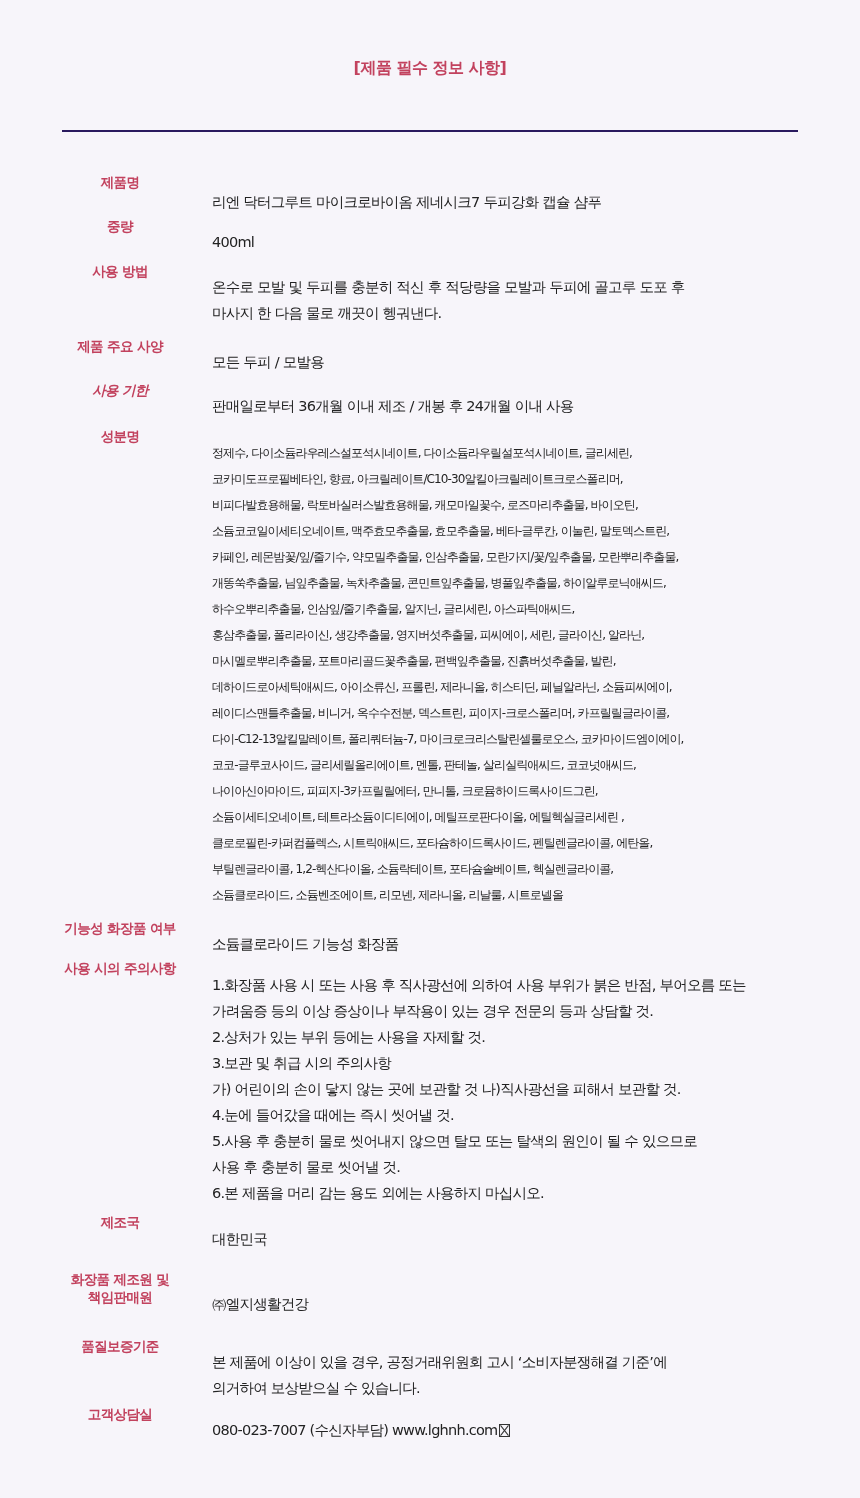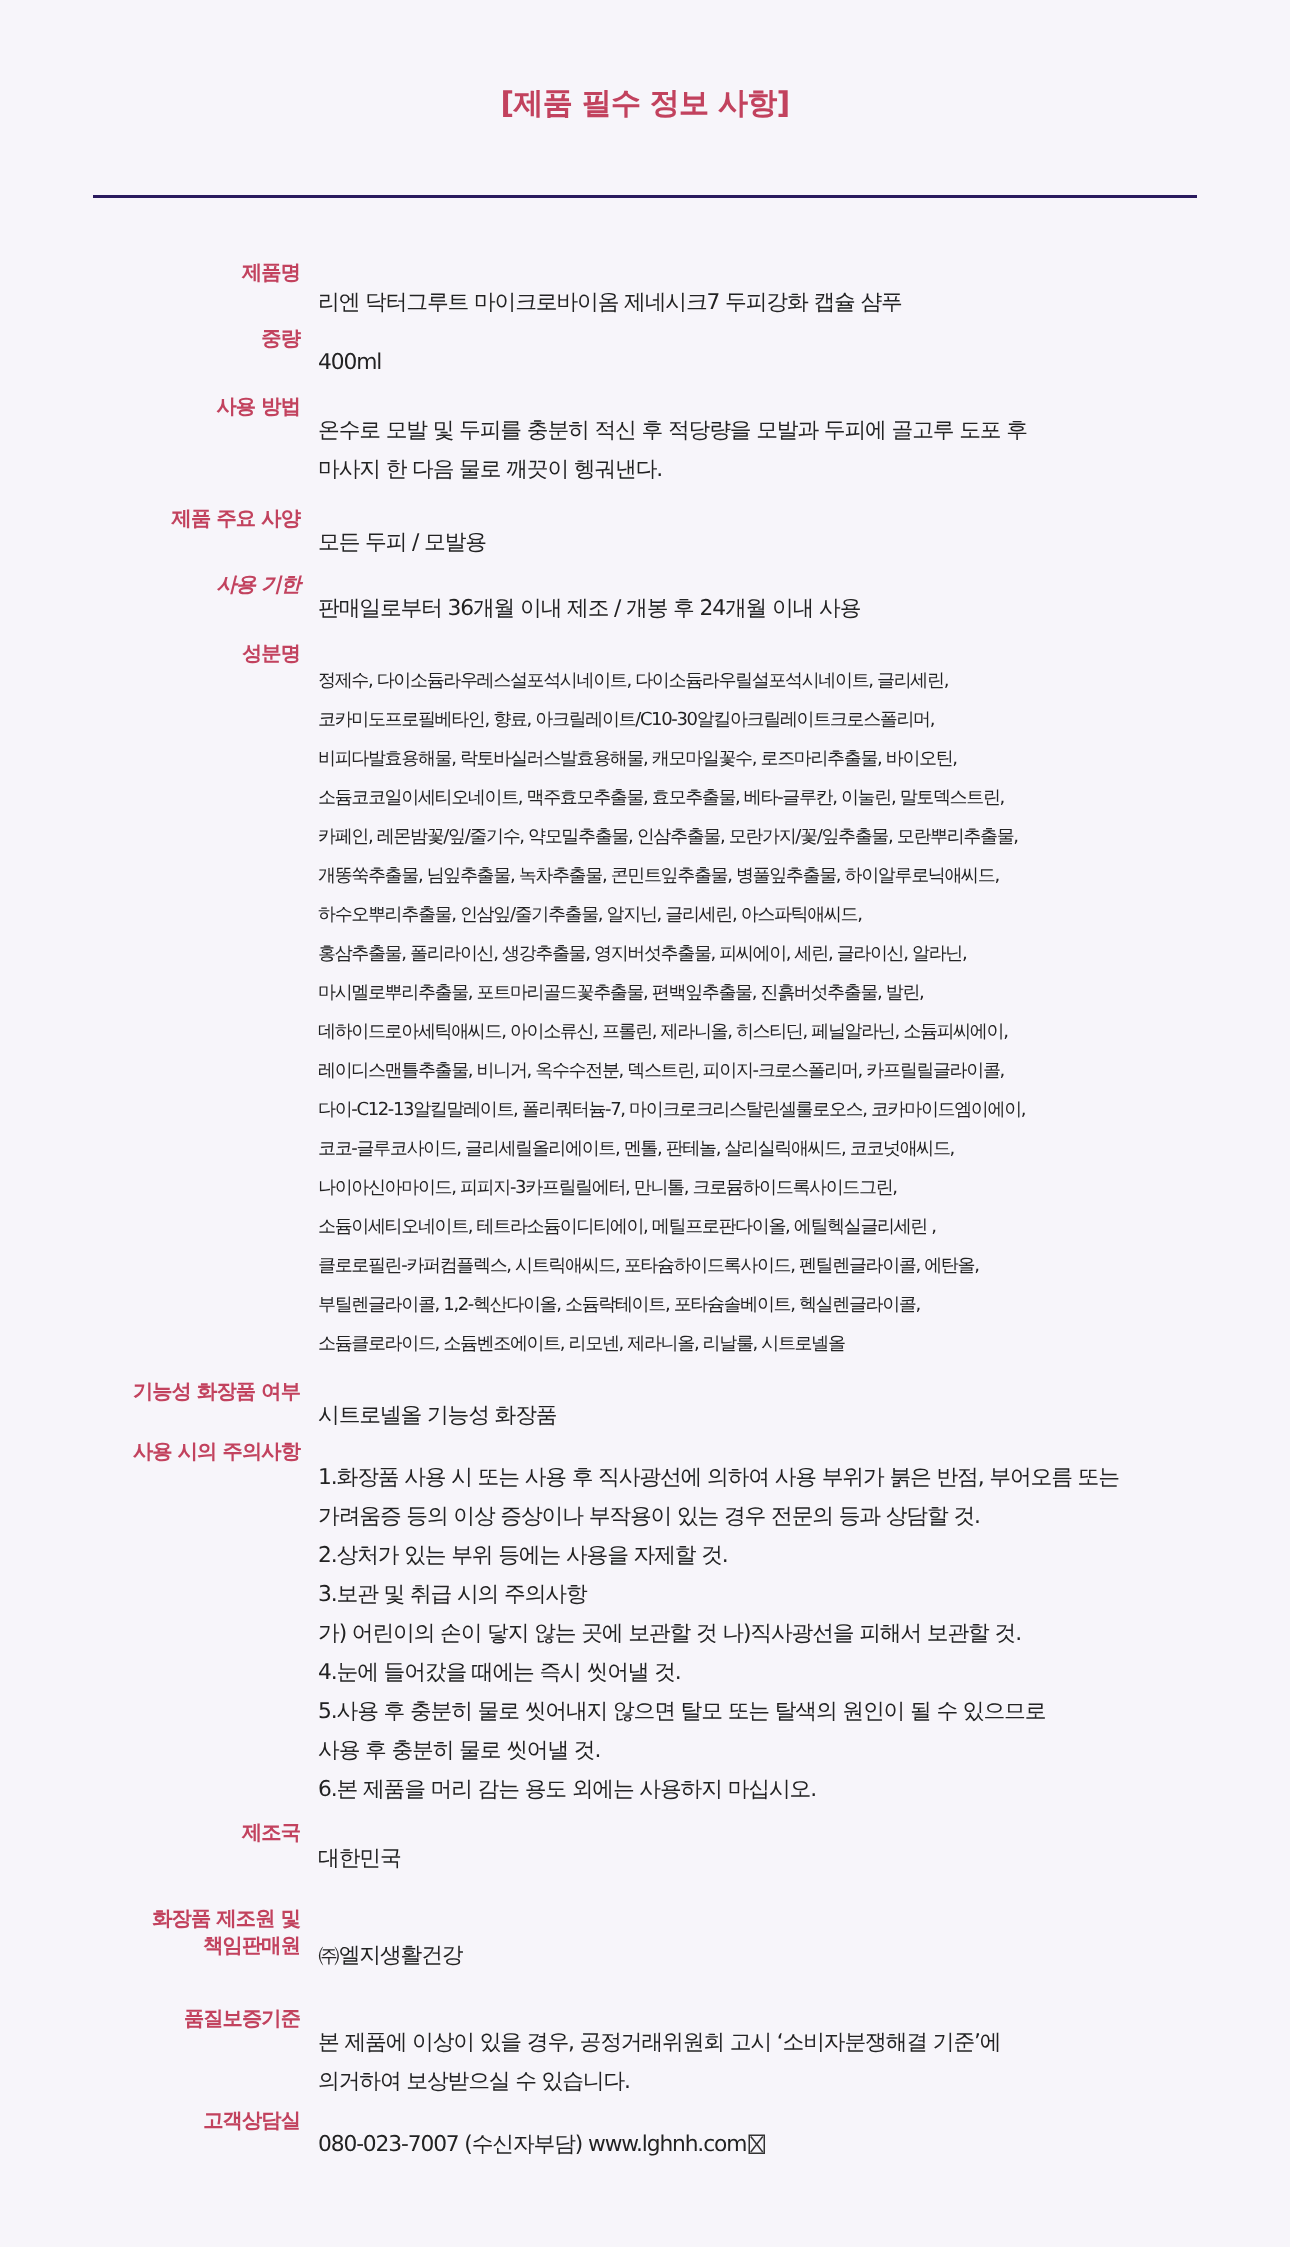--- a/index.html
+++ b/index.html
@@ -14,21 +14,21 @@
       color: #222222;
       position: relative;
       overflow: hidden;
     }
     .title {
       position: absolute;
       left: 0;
       top: 52px;
       width: 860px;
       text-align: center;
-      font-size: 20px;
+      font-size: 16px;
       font-weight: bold;
       color: #c2425e;
       letter-spacing: -0.5px;
       line-height: 32px;
     }
     .divider {
       position: absolute;
       left: 62px;
       top: 130px;
       width: 736px;
@@ -37,21 +37,21 @@
     }
     .row {
       position: absolute;
       left: 0;
       width: 860px;
     }
     .label {
       position: absolute;
       left: 40px;
       width: 160px;
-      text-align: right;
+      text-align: center;
       font-size: 13.5px;
       font-weight: bold;
       color: #c2425e;
       letter-spacing: -0.6px;
       line-height: 18px;
     }
     .value {
       position: absolute;
       left: 212px;
       width: 640px;
@@ -153,21 +153,21 @@
     <span class="line">소듐이세티오네이트, 테트라소듐이디티에이, 메틸프로판다이올, 에틸헥실글리세린 ,</span>
     <span class="line">클로로필린-카퍼컴플렉스, 시트릭애씨드, 포타슘하이드록사이드, 펜틸렌글라이콜, 에탄올,</span>
     <span class="line">부틸렌글라이콜, 1,2-헥산다이올, 소듐락테이트, 포타슘솔베이트, 헥실렌글라이콜,</span>
     <span class="line">소듐클로라이드, 소듐벤조에이트, 리모넨, 제라니올, 리날룰, 시트로넬올</span>
   </div>
 </div>
 
 <div class="row" style="top:914px;">
   <div class="label" style="top:5px;">기능성 화장품 여부</div>
   <div class="value">
-    <span class="line">시트로넬올 기능성 화장품</span>
+    <span class="line">소듐클로라이드 기능성 화장품</span>
   </div>
 </div>
 
 <div class="row" style="top:955px;">
   <div class="label" style="top:4px;">사용 시의 주의사항</div>
   <div class="value">
     <span class="line">1.화장품 사용 시 또는 사용 후 직사광선에 의하여 사용 부위가 붉은 반점, 부어오름 또는</span>
     <span class="line">가려움증 등의 이상 증상이나 부작용이 있는 경우 전문의 등과 상담할 것.</span>
     <span class="line">2.상처가 있는 부위 등에는 사용을 자제할 것.</span>
     <span class="line">3.보관 및 취급 시의 주의사항</span>

